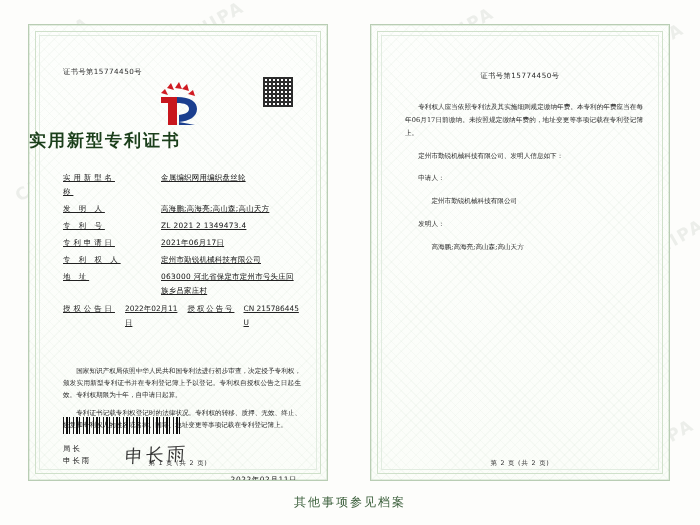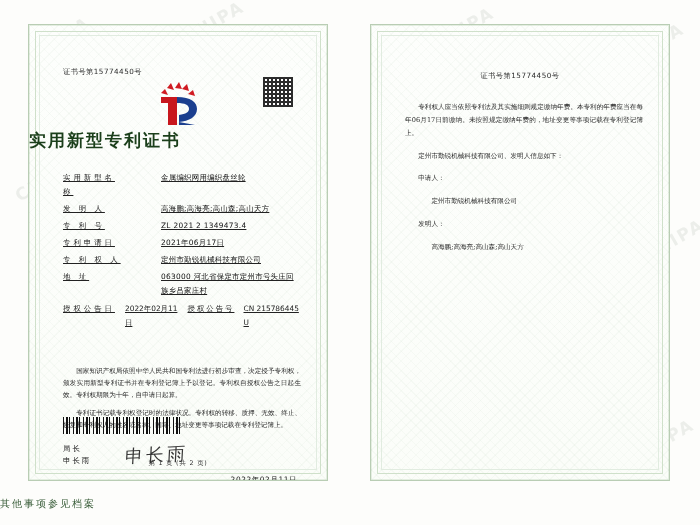--- a/index.html
+++ b/index.html
@@ -142,22 +142,22 @@
     position:absolute;left:34px;right:26px;top:76px;
     font-size:6.6px;line-height:1.95;color:#2a2a2a;text-align:justify;
     font-family:"DejaVu Serif","Liberation Serif",serif;
   }
   .rbody p{margin:0 0 10px 0;text-indent:2em;}
   .rbody .ind1{text-indent:2em;}
   .rbody .ind2{text-indent:4em;}
 
   .footnote{
     position:absolute;left:0;right:0;bottom:14px;
-    text-align:left;
-    font-size:10px;color:#3a5e3a;letter-spacing:2px;
+    text-align:center;
+    font-size:12px;color:#3a5e3a;letter-spacing:2px;
   }
 </style>
 </head>
 <body>
 
 <div class="sheet">
 
   <div class="wm" style="left:26px;top:28px;">CNIPA</div>
   <div class="wm" style="left:180px;top:12px;">CNIPA</div>
   <div class="wm" style="left:430px;top:18px;">CNIPA</div>
@@ -258,17 +258,18 @@
 
       <div class="rbody">
         <p>专利权人应当依照专利法及其实施细则规定缴纳年费。本专利的年费应当在每年06月17日前缴纳。未按照规定缴纳年费的，地址变更等事项记载在专利登记簿上。</p>
         <p>定州市勤锐机械科技有限公司、发明人信息如下：</p>
         <p class="ind1">申请人：</p>
         <p class="ind2">定州市勤锐机械科技有限公司</p>
         <p class="ind1">发明人：</p>
         <p class="ind2">高海鹏;高海亮;高山森;高山天方</p>
       </div>
 
+      <div class="pagenum">第 2 页 (共 2 页)</div>
     </div>
   </div>
 
   <div class="footnote">其他事项参见档案</div>
 </div>
 
 </body></html>

